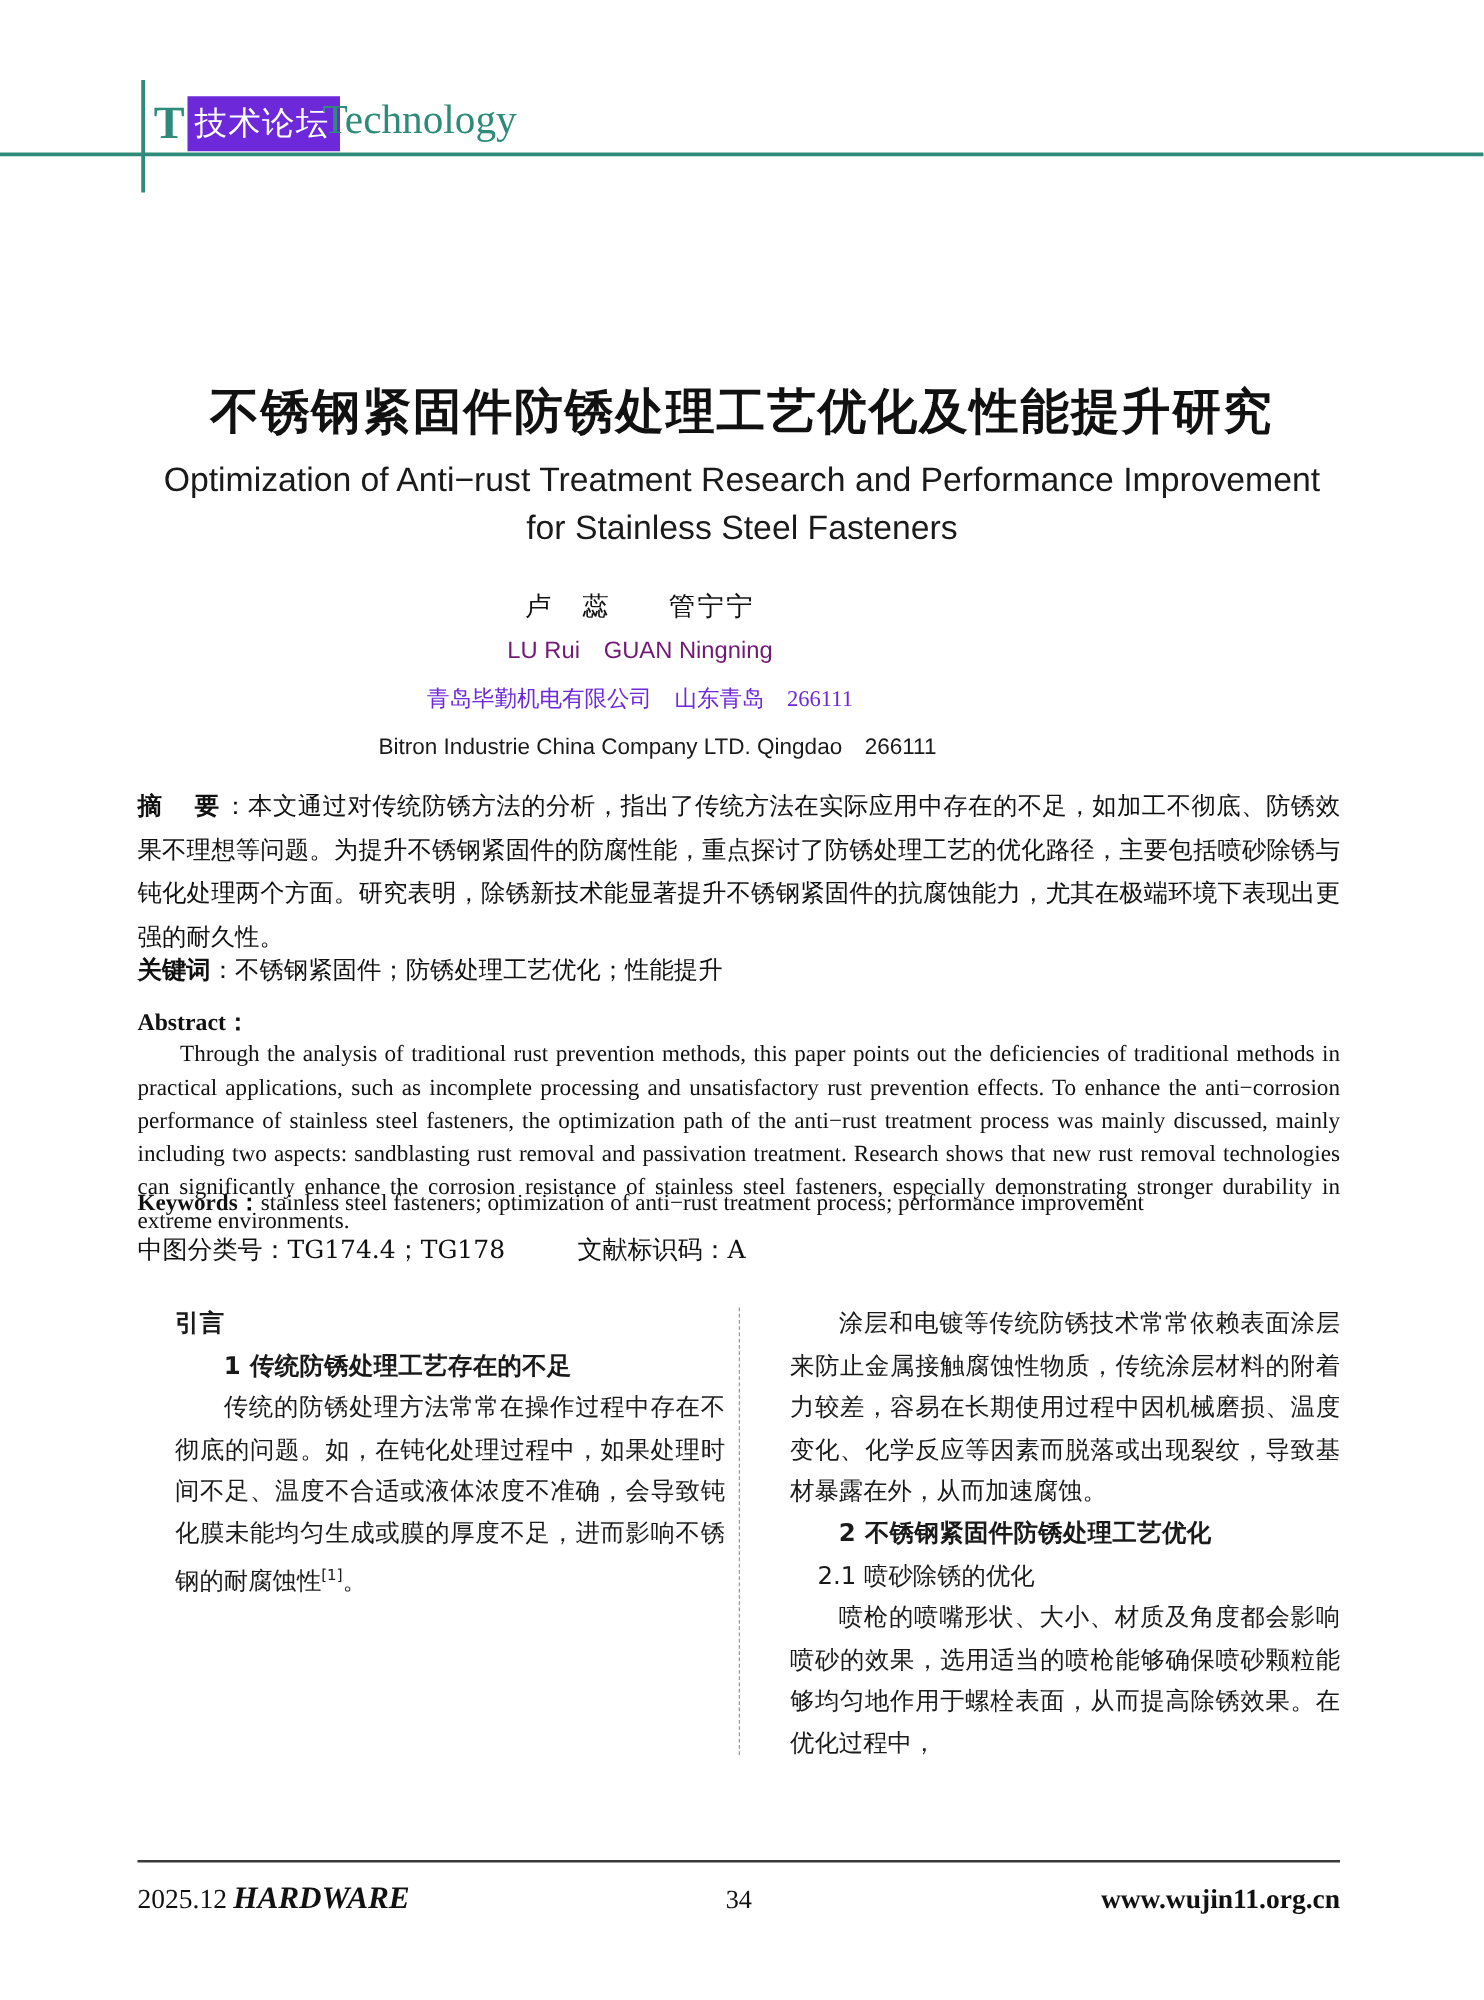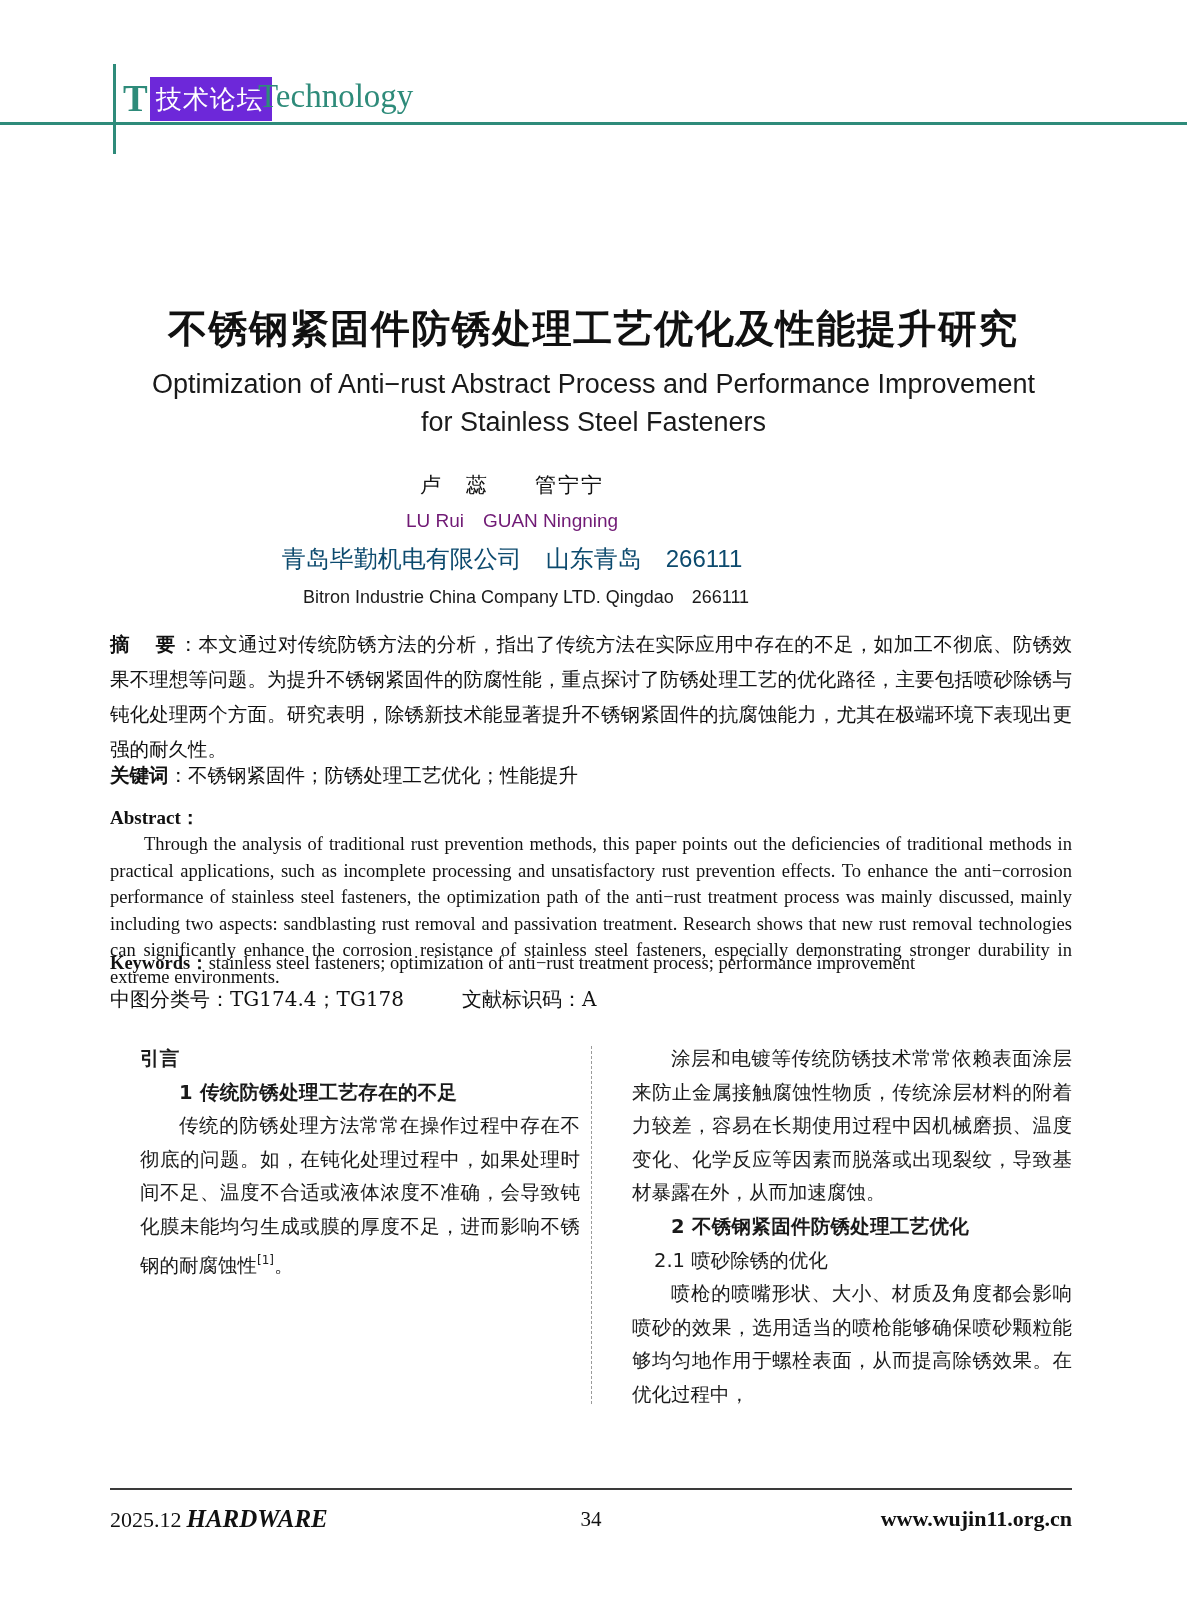--- a/index.html
+++ b/index.html
@@ -119,24 +119,24 @@
     line-height: 34px;
     color: #111;
   }
   .author-en {
     font-family: "Liberation Sans", sans-serif;
     font-size: 19px;
     line-height: 38px;
     color: #701a75;
   }
   .affil-cn {
-    font-family: Liberation Sans, sans-serif;
-    font-size: 24px;
+    font-family: Liberation Serif, serif;
+    font-size: 18px;
     line-height: 38px;
-    color: #0c4a6e;
+    color: #6d28d9;
   }
   .affil-en {
     font-family: "Liberation Sans", sans-serif;
     font-size: 18px;
     line-height: 38px;
     color: #1a1a1a;
     padding-left: 28px;
   }
 
   
@@ -321,21 +321,21 @@
     <div class="header-hrule"></div>
     <div class="header-badge">
       <span class="badge-t">T</span>
       <span class="badge-cn">技术论坛</span>
     </div>
     <div class="header-en">Technology</div>
   </div>
 
   <div class="title-cn">不锈钢紧固件防锈处理工艺优化及性能提升研究</div>
   <div class="title-en">
-    <div>Optimization of Anti−rust Abstract Process and Performance Improvement</div>
+    <div>Optimization of Anti−rust Treatment Research and Performance Improvement</div>
     <div>for Stainless Steel Fasteners</div>
   </div>
 
   <div class="authors">
     <div class="author-cn">卢　蕊　　管宁宁</div>
     <div class="author-en">LU Rui　GUAN Ningning</div>
     <div class="affil-cn">青岛毕勤机电有限公司　山东青岛　266111</div>
     <div class="affil-en">Bitron Industrie China Company LTD. Qingdao　266111</div>
   </div>
 

